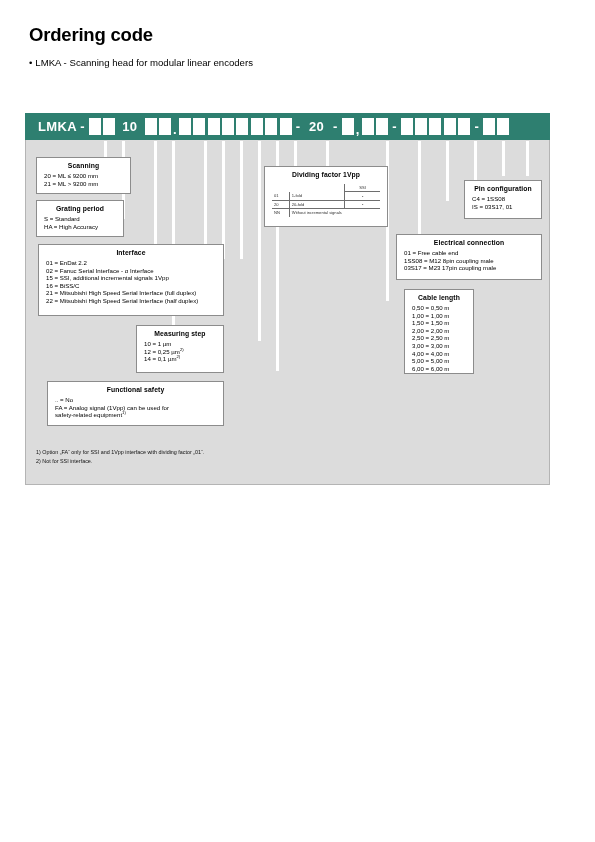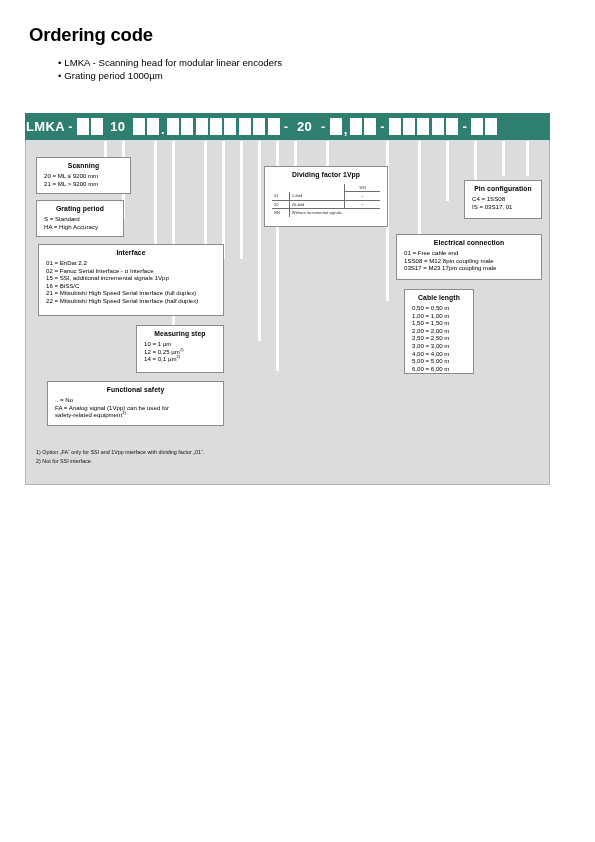--- a/index.html
+++ b/index.html
@@ -11,37 +11,37 @@
     -webkit-font-smoothing:antialiased;
   }
   .page{position:relative;width:595px;height:740px;overflow:hidden;}
 
   
   .title{
     position:absolute;left:29px;top:24px;
     font-size:18.5px;font-weight:bold;letter-spacing:-0.2px;
   }
   .bullets{position:absolute;left:29px;top:57px;font-size:9.6px;line-height:12.6px;}
-  .bullets div{white-space:nowrap;margin-left:29px;}
+  .bullets div{white-space:nowrap;}
   .bullets .b{margin-right:3px;}
 
   
   .panel{
     position:absolute;left:25px;top:113px;width:525px;height:372px;
     background:#dcdcdc;border:1px solid #b4b4b4;box-sizing:border-box;
   }
 
   
   .codebar{
     position:absolute;left:25px;top:113px;width:525px;height:27px;
     background:#2e7f70;box-sizing:border-box;
     display:flex;align-items:center;
     color:#ffffff;font-size:13px;font-weight:bold;
   }
-  .codebar .lbl{margin-left:1px;letter-spacing:0.4px;}
+  .codebar .lbl{margin-left:13px;letter-spacing:0.4px;}
   .codebar .sep{margin:0 3px;}
   .codebar .comma{margin:0 1px;align-self:flex-end;padding-bottom:3px;}
   .cbox{
     width:12px;height:17px;background:#ffffff;margin:0 1.2px;display:inline-block;
   }
   .cnum{margin:0 6px;letter-spacing:0.3px;}
 
   
   .lead{position:absolute;background:#ffffff;width:3px;}
 
@@ -72,21 +72,20 @@
 </style>
 </head>
 <body>
 
 <div class="page">
 
   <div class="title">Ordering code</div>
 
   <div class="bullets">
     <div><span class="b">•</span><span>LMKA - Scanning head for modular linear encoders</span></div>
-    <div><span class="b">•</span><span>Grating period 1000µm</span></div>
   </div>
 
   <div class="panel">
 
     <div class="lead" style="left:78px;top:27px;height:31px;"></div>
     <div class="lead" style="left:96px;top:27px;height:78px;"></div>
     <div class="lead" style="left:128px;top:27px;height:118px;"></div>
     <div class="lead" style="left:146px;top:27px;height:200px;"></div>
     <div class="lead" style="left:178px;top:27px;height:118px;"></div>
     <div class="lead" style="left:196px;top:27px;height:118px;"></div>

